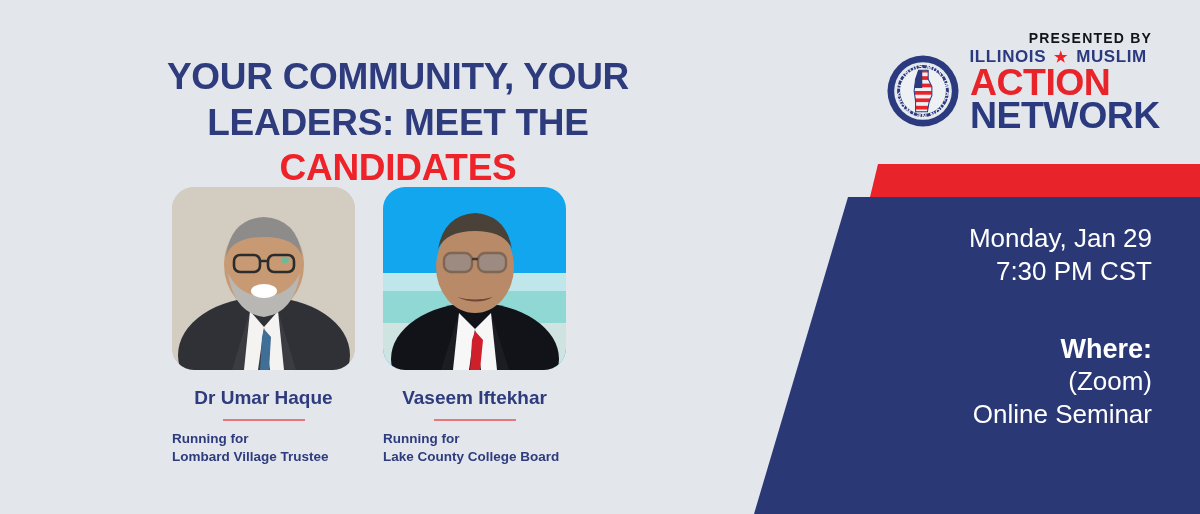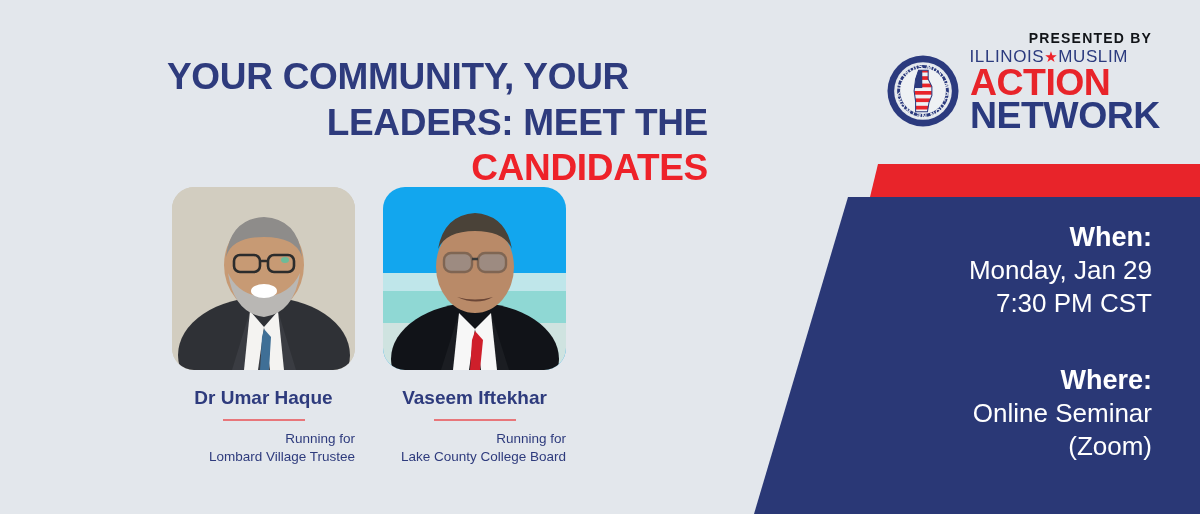--- a/index.html
+++ b/index.html
@@ -23,21 +23,21 @@
     top: 54px;
     width: 620px;
     font-size: 37px;
     font-weight: bold;
     line-height: 1.23;
     letter-spacing: -0.3px;
     color: #2e3b7d;
     text-transform: uppercase;
   }
   .headline .line1 { display: block; text-align: center; }
-  .headline .line2 { display: block; text-align: right; }
+  .headline .line2 { display: block; text-align: center; }
   .headline .accent { color: #ee2229; }
 
   
   .presented-wrap {
     position: absolute;
     right: 48px;
     top: 30px;
     width: 270px;
     text-align: right;
   }
@@ -55,25 +55,26 @@
     gap: 10px;
   }
   .seal {
     width: 74px;
     height: 74px;
     flex: 0 0 74px;
   }
   .wordmark { text-align: left; line-height: 1; }
   .wm-top {
     font-size: 17px;
-    font-weight: normal;
+    font-weight: bold;
     color: #2b3a7e;
     letter-spacing: 0.6px;
     display: flex;
     align-items: center;
+    gap: 8px;
     margin-bottom: 1px;
   }
   .wm-star { color: #ee2229; font-size: 15px; line-height: 1; }
   .wm-action {
     font-size: 36px;
     font-weight: bold;
     color: #e8242a;
     letter-spacing: -0.5px;
     transform: scaleX(1.04);
     transform-origin: left center;
@@ -113,24 +114,25 @@
     font-weight: bold;
     color: #2e3b7d;
   }
   .cand-rule {
     width: 82px;
     height: 2px;
     background: #e8767a;
     margin: 10px auto 9px;
   }
   .cand-role {
-    text-align: right;
+    text-align: left;
     font-size: 13.5px;
     line-height: 1.34;
     color: #2e3b7d;
+    font-weight: bold;
   }
 
   
   .red-bar {
     position: absolute;
     left: 0; top: 0;
     width: 1200px; height: 514px;
     pointer-events: none;
   }
   .red-bar polygon { fill: #e8242a; }
@@ -286,22 +288,21 @@
 
   <svg class="red-bar" viewBox="0 0 1200 514" xmlns="http://www.w3.org/2000/svg">
     <polygon points="878,164 1200,164 1200,197 870,197"></polygon>
   </svg>
 
   <svg class="navy-panel" viewBox="0 0 1200 514" xmlns="http://www.w3.org/2000/svg">
     <polygon points="848,197 1200,197 1200,514 754,514"></polygon>
   </svg>
 
   <div class="event-info">
-    <div class="ev-label">When:</div>
     <div class="ev-value">Monday, Jan 29</div>
     <div class="ev-value">7:30 PM CST</div>
     <div class="ev-gap"></div>
     <div class="ev-label">Where:</div>
+    <div class="ev-value">(Zoom)</div>
     <div class="ev-value">Online Seminar</div>
-    <div class="ev-value">(Zoom)</div>
   </div>
 
 </div>
 
 </body></html>

